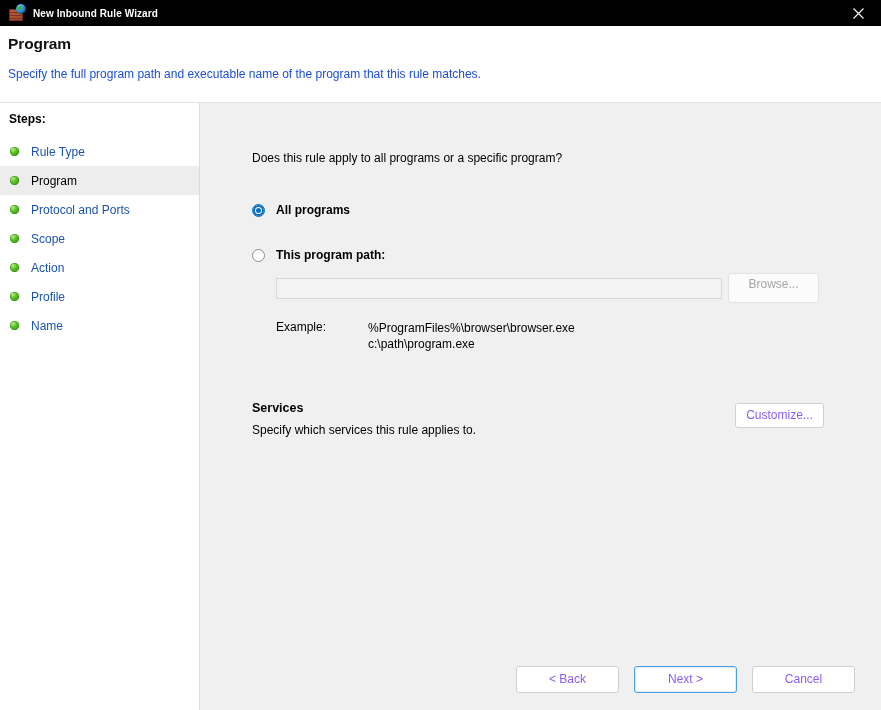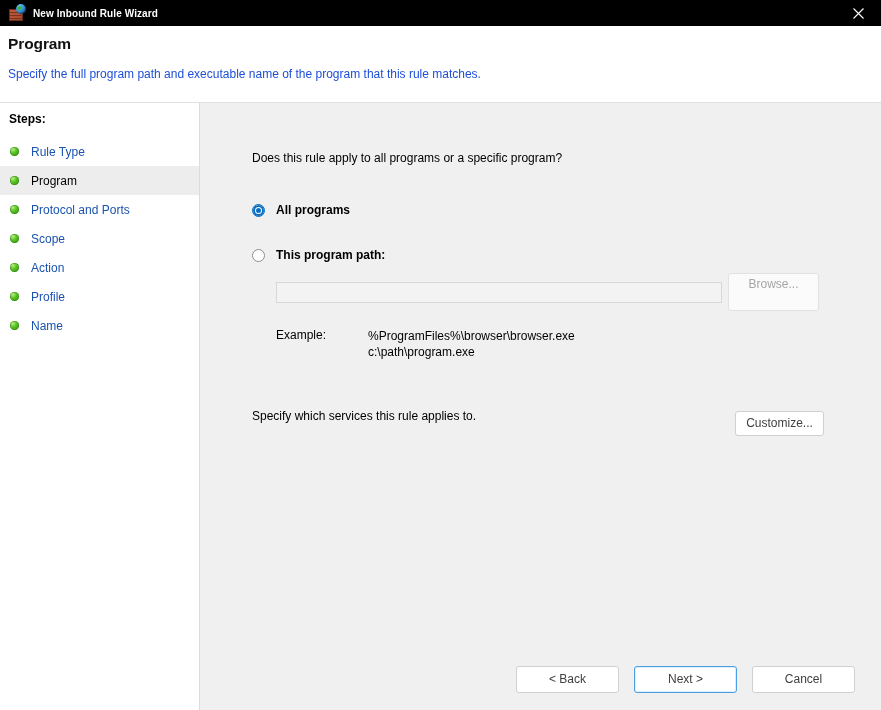--- a/index.html
+++ b/index.html
@@ -257,39 +257,39 @@
     border: 1px solid #d8d8d8;
     font-family: "Liberation Sans", sans-serif;
     font-size: 12px;
     color: #8a8a8a;
     padding: 0 4px;
     outline: none;
   }
   .btn {
     font-family: "Liberation Sans", sans-serif;
     font-size: 12px;
-    color: #404040;
+    color: #8b5cf6;
     background: #ffffff;
     border: 1px solid #d0d0d0;
     border-radius: 3px;
     height: 25px;
     min-width: 88px;
     padding: 0 8px;
     box-sizing: border-box;
     line-height: 23px;
     text-align: center;
   }
   .btn.disabled {
     color: #a5a5a5;
     background: #fbfbfb;
     border-color: #e2e2e2;
   }
   .btn.browse {
     margin-left: 6px;
-    height: 38px;
+    height: 30px;
     line-height: 21px;
     min-width: 91px;
   }
 
   .example {
     display: flex;
     margin: 17px 0 0 24px;
   }
   .example-label {
     font-size: 12px;
@@ -426,20 +426,21 @@
             <div class="example-label">Example:</div>
             <div class="example-values">
               <div>%ProgramFiles%\browser\browser.exe</div>
               <div>c:\path\program.exe</div>
             </div>
           </div>
         </div>
 
         <div class="services">
           <div class="services-text">
+            <div class="services-title">Services</div>
             <div class="services-desc">Specify which services this rule applies to.</div>
           </div>
           <div class="btn customize">Customize...</div>
         </div>
 
       </div>
 
       <div class="footer">
         <div class="btn nav">&lt; Back</div>
         <div class="btn nav default">Next &gt;</div>

